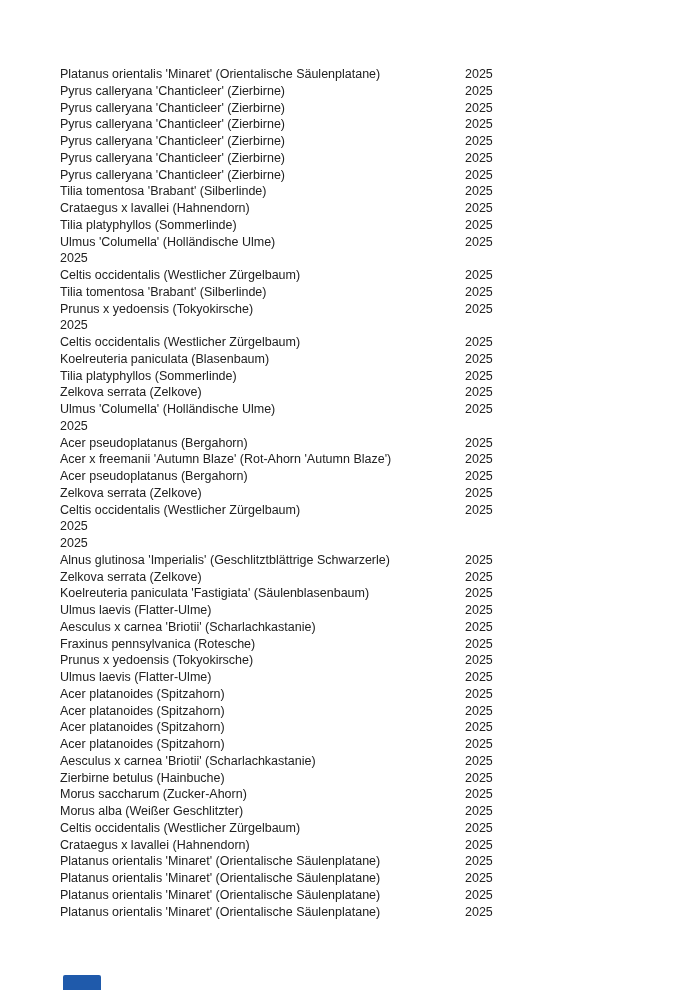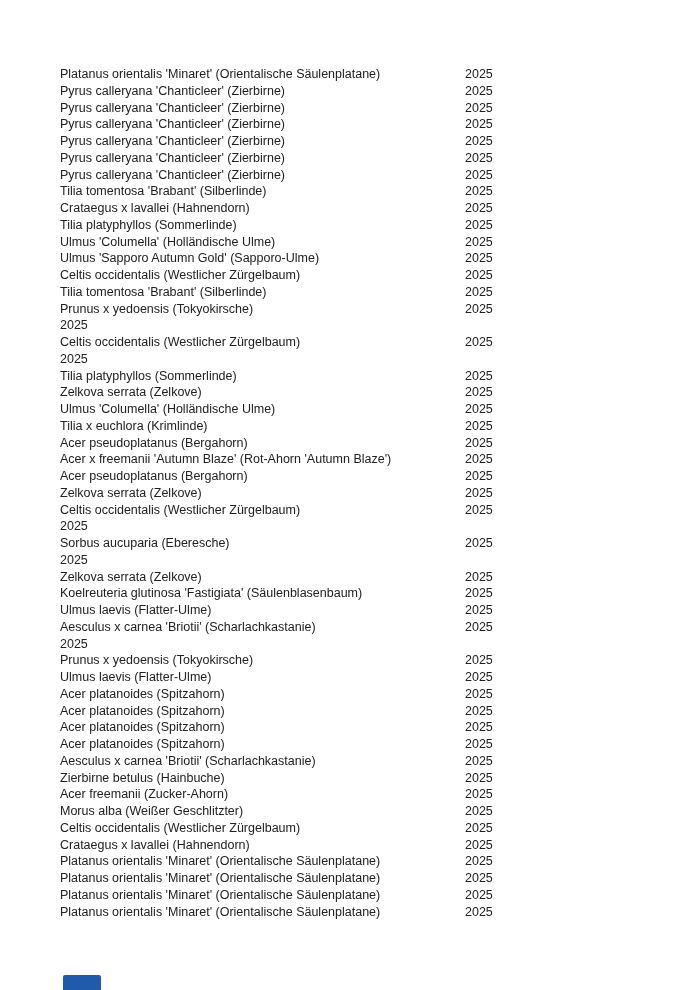--- a/index.html
+++ b/index.html
@@ -102,21 +102,20 @@
       <span class="species">Tilia platyphyllos (Sommerlinde)</span>
       <span class="year">2025</span>
     </div>
 
     <div class="row">
       <span class="species">Ulmus 'Columella' (Holländische Ulme)</span>
       <span class="year">2025</span>
     </div>
 
     <div class="row">
-      <span class="species">Ulmus 'Sapporo Autumn Gold' (Sapporo-Ulme)</span>
       <span class="year">2025</span>
     </div>
 
     <div class="row">
       <span class="species">Celtis occidentalis (Westlicher Zürgelbaum)</span>
       <span class="year">2025</span>
     </div>
 
     <div class="row">
       <span class="species">Tilia tomentosa 'Brabant' (Silberlinde)</span>
@@ -131,40 +130,40 @@
     <div class="row">
       <span class="year">2025</span>
     </div>
 
     <div class="row">
       <span class="species">Celtis occidentalis (Westlicher Zürgelbaum)</span>
       <span class="year">2025</span>
     </div>
 
     <div class="row">
+      <span class="species">Koelreuteria paniculata (Blasenbaum)</span>
       <span class="year">2025</span>
     </div>
 
     <div class="row">
       <span class="species">Tilia platyphyllos (Sommerlinde)</span>
       <span class="year">2025</span>
     </div>
 
     <div class="row">
       <span class="species">Zelkova serrata (Zelkove)</span>
       <span class="year">2025</span>
     </div>
 
     <div class="row">
       <span class="species">Ulmus 'Columella' (Holländische Ulme)</span>
       <span class="year">2025</span>
     </div>
 
     <div class="row">
-      <span class="species">Tilia x euchlora (Krimlinde)</span>
       <span class="year">2025</span>
     </div>
 
     <div class="row">
       <span class="species">Acer pseudoplatanus (Bergahorn)</span>
       <span class="year">2025</span>
     </div>
 
     <div class="row">
       <span class="species">Acer x freemanii 'Autumn Blaze' (Rot-Ahorn 'Autumn Blaze')</span>
@@ -184,49 +183,50 @@
     <div class="row">
       <span class="species">Celtis occidentalis (Westlicher Zürgelbaum)</span>
       <span class="year">2025</span>
     </div>
 
     <div class="row">
       <span class="year">2025</span>
     </div>
 
     <div class="row">
-      <span class="species">Sorbus aucuparia (Eberesche)</span>
-      <span class="year">2025</span>
-    </div>
-
-    <div class="row">
+      <span class="year">2025</span>
+    </div>
+
+    <div class="row">
+      <span class="species">Alnus glutinosa 'Imperialis' (Geschlitztblättrige Schwarzerle)</span>
       <span class="year">2025</span>
     </div>
 
     <div class="row">
       <span class="species">Zelkova serrata (Zelkove)</span>
       <span class="year">2025</span>
     </div>
 
     <div class="row">
-      <span class="species">Koelreuteria glutinosa 'Fastigiata' (Säulenblasenbaum)</span>
+      <span class="species">Koelreuteria paniculata 'Fastigiata' (Säulenblasenbaum)</span>
       <span class="year">2025</span>
     </div>
 
     <div class="row">
       <span class="species">Ulmus laevis (Flatter-Ulme)</span>
       <span class="year">2025</span>
     </div>
 
     <div class="row">
       <span class="species">Aesculus x carnea 'Briotii' (Scharlachkastanie)</span>
       <span class="year">2025</span>
     </div>
 
     <div class="row">
+      <span class="species">Fraxinus pennsylvanica (Rotesche)</span>
       <span class="year">2025</span>
     </div>
 
     <div class="row">
       <span class="species">Prunus x yedoensis (Tokyokirsche)</span>
       <span class="year">2025</span>
     </div>
 
     <div class="row">
       <span class="species">Ulmus laevis (Flatter-Ulme)</span>
@@ -257,21 +257,21 @@
       <span class="species">Aesculus x carnea 'Briotii' (Scharlachkastanie)</span>
       <span class="year">2025</span>
     </div>
 
     <div class="row">
       <span class="species">Zierbirne betulus (Hainbuche)</span>
       <span class="year">2025</span>
     </div>
 
     <div class="row">
-      <span class="species">Acer freemanii (Zucker-Ahorn)</span>
+      <span class="species">Morus saccharum (Zucker-Ahorn)</span>
       <span class="year">2025</span>
     </div>
 
     <div class="row">
       <span class="species">Morus alba (Weißer Geschlitzter)</span>
       <span class="year">2025</span>
     </div>
 
     <div class="row">
       <span class="species">Celtis occidentalis (Westlicher Zürgelbaum)</span>

